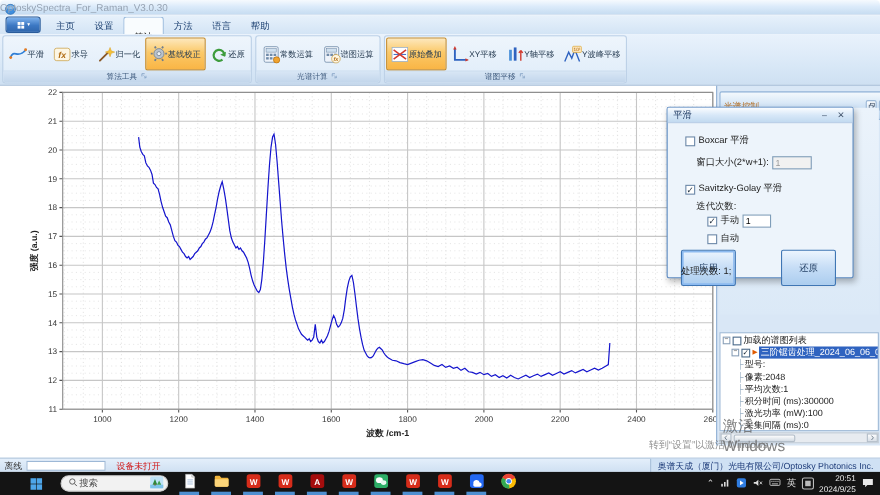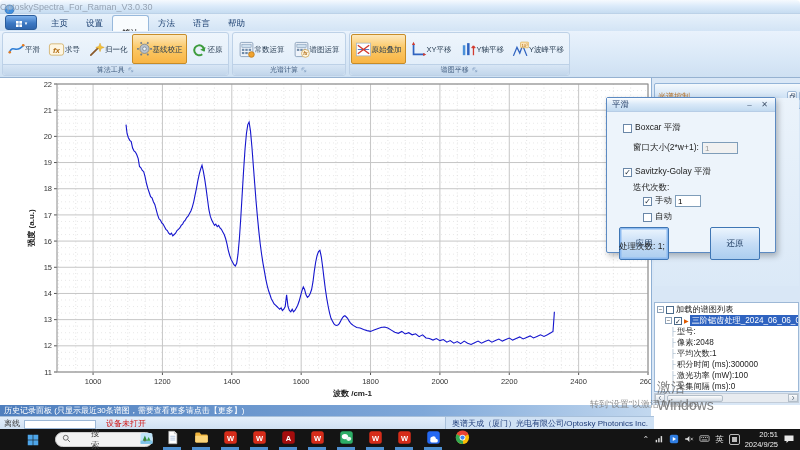--- a/index.html
+++ b/index.html
@@ -63,30 +63,30 @@
 .dbtn{position:absolute;width:50px;height:33px;font-size:8.5px;display:flex;align-items:center;justify-content:center;border:1px solid #3f76b4;border-radius:2px;background:linear-gradient(#ecf5fe,#c6ddf6 50%,#abcdef);color:#1d3a5f}
 #d-apply{left:12px;top:129px;box-shadow:0 0 0 1.5px #8cbaf0 inset}
 #d-revert{left:103px;top:129px}
 #d-footer{position:absolute;left:12px;top:143px;font-size:8.5px;color:#222}
 
 #watermark{position:absolute;z-index:6;pointer-events:none}
 #wm1{position:absolute;left:657px;top:379px;font-size:14px;color:rgba(100,100,100,.8)}
 #wm2{position:absolute;left:590px;top:398px;font-size:9px;color:rgba(115,115,115,.8);white-space:nowrap}
 
 #history-bar{position:absolute;left:0;top:405px;width:651px;height:11px;background:linear-gradient(90deg,#4f7fbe,#7fa8d9 65%,#c2d8ef);color:#fff;font-size:8px;display:flex;align-items:center;padding:0 4px}
-#status-bar{position:absolute;left:0;top:416px;width:654px;height:13px;background:linear-gradient(#e4effb,#cfe0f2);border-top:1px solid #a8c0da;font-size:8px;display:flex;align-items:flex-end}
+#status-bar{position:absolute;left:0;top:416px;width:800px;height:13px;background:linear-gradient(#e4effb,#cfe0f2);border-top:1px solid #a8c0da;font-size:8px;display:flex;align-items:center}
 #sb-mode{padding:0 4px;color:#333}
 #sb-field{width:72px;height:9px;background:#fff;border:1px solid #9db8d6}
 #sb-device{color:#d01010;padding:0 10px;font-weight:normal}
 #sb-info{color:#1f4fa0}
 #sb-company{margin-left:auto;background:#cfe1f4;border-left:1px solid #a8c0da;color:#1f3d7a;padding:0 6px;height:100%;display:flex;align-items:center;font-weight:normal}
 
 #taskbar{position:absolute;left:0;top:429px;width:800px;height:21px;background:#141414;display:flex;align-items:center}
 #tb-start{margin-left:26px;display:flex;align-items:center}
-#tb-search{margin-left:15px;width:98px;height:15px;background:#f2f2f2;border:1px solid #cfcfcf;border-radius:8px;display:flex;align-items:center;padding:0 3px 0 6px;gap:20px;font-size:8.5px;color:#444}
+#tb-search{margin-left:15px;width:98px;height:15px;background:#f2f2f2;border:1px solid #cfcfcf;border-radius:8px;display:flex;align-items:center;padding:0 3px 0 6px;gap:1px;font-size:8.5px;color:#444}
 #tb-search .flex1{flex:1}
 #task-apps{display:flex;margin-left:9px;gap:9px}
 .tapp{position:relative;width:20px;height:21px;display:flex;align-items:center;justify-content:center}
 .tapp.open::after{content:"";position:absolute;bottom:0;left:1px;right:1px;height:3px;background:#4e8fd0}
 #tray{margin-left:auto;display:flex;align-items:center;gap:5px;padding-right:5px;color:#ddd;font-size:8.5px}
 .clock{display:flex;flex-direction:column;align-items:flex-end;font-size:7.5px;line-height:1.25;color:#eee}
 .imebox{width:11px;height:11px;border:1px solid #bbb;border-radius:2px;display:flex;align-items:center;justify-content:center}
 .imebox i{width:5px;height:5px;background:#bbb;display:block}
 .chev{font-size:8px;color:#ddd}
 </style>
@@ -529,23 +529,20 @@
     <div class="dbtn" id="d-apply">应用</div>
     <div class="dbtn" id="d-revert">还原</div>
     <div id="d-footer">处理次数: 1;</div>
   </div>
 
   <div id="watermark">
     <div id="wm1">激活 Windows</div>
     <div id="wm2">转到“设置”以激活 Windows。</div>
   </div>
 
-  <div id="history-bar">
-    <span>历史记录面板 (只显示最近30条谱图，需要查看更多请点击【更多】)</span>
-  </div>
 
   <div id="status-bar">
     <span id="sb-mode">离线</span>
     <span id="sb-field"></span>
     <span id="sb-device">设备未打开</span>
     <span id="sb-company">奥谱天成（厦门）光电有限公司/Optosky Photonics Inc.</span>
   </div>
 
   <div id="taskbar">
     <span id="tb-start">

